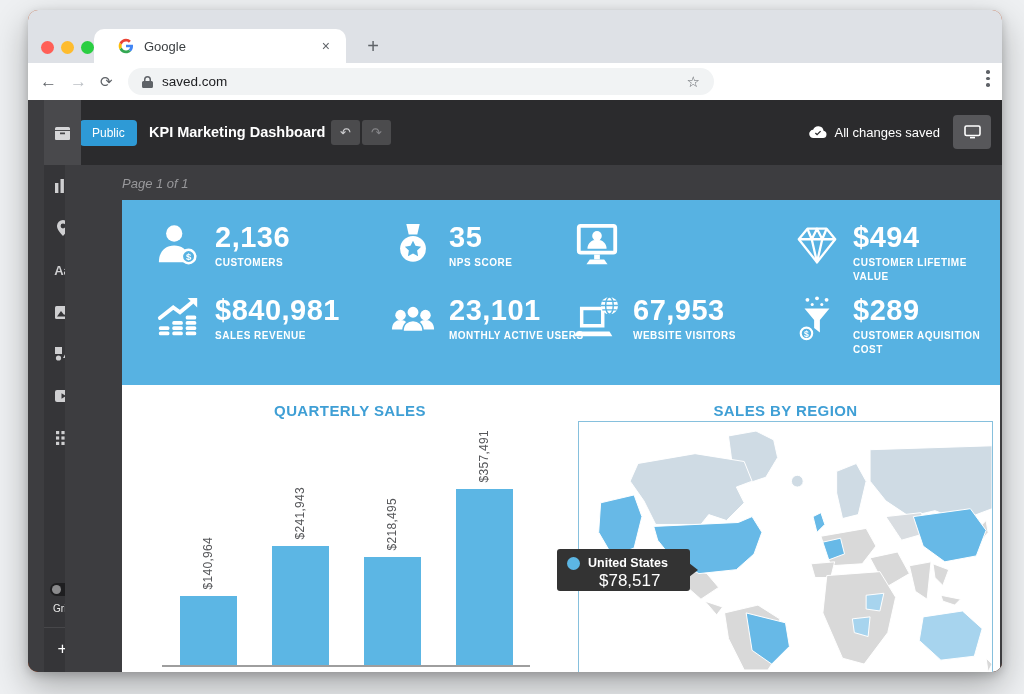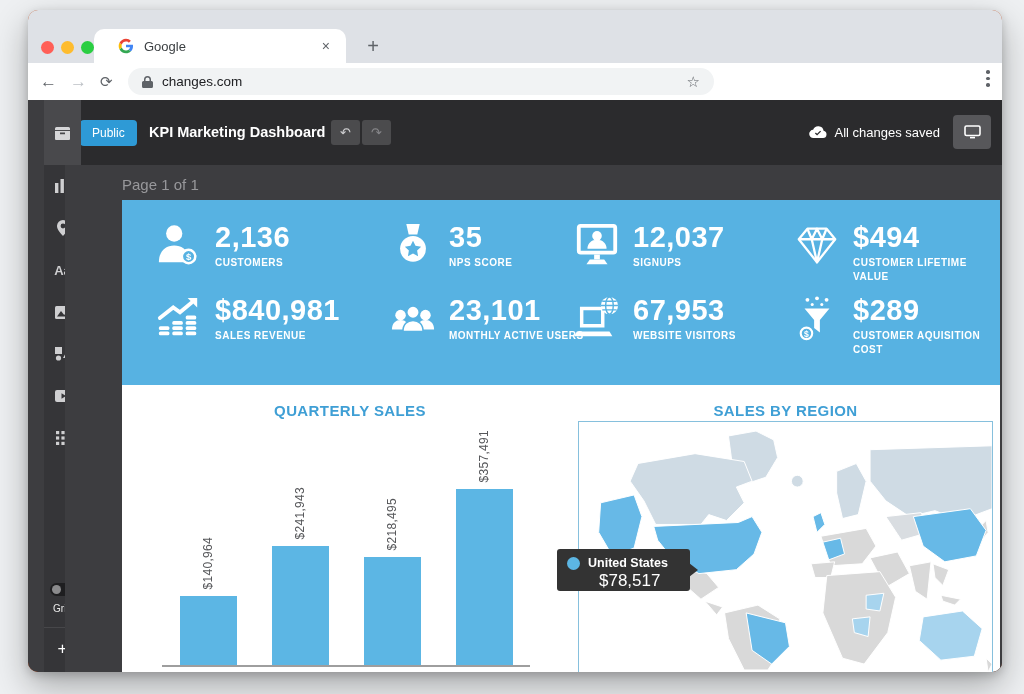--- a/index.html
+++ b/index.html
@@ -60,21 +60,21 @@
   .grid-toggle-wrap { position:absolute; left:0; top:483px; width:37px; text-align:center; }
   .toggle { width:25px; height:13px; background:#1e1e20; border-radius:7px; margin:0 auto; position:relative; }
   .toggle .knob { position:absolute; left:2px; top:2px; width:9px; height:9px; border-radius:50%; background:#8a8a8c; }
   .grid-label { display:block; margin-top:7px; color:#e8e8e8; font-size:10px; }
   .side-divider { position:absolute; left:0; top:527px; width:36px; height:1px; background:#47474a; }
   .add-btn { position:absolute; left:0; top:537px; width:37px; height:24px; color:#fff; font-size:17px;
     text-align:center; line-height:24px; }
 
   
   .canvas { position:absolute; left:37px; top:65px; right:0; bottom:0; background:#3d3d40; }
-  .page-indicator { position:absolute; left:57px; top:11px; color:#98989b; font-size:15px; }
+  .page-indicator { position:absolute; left:57px; top:11px; color:#98989b; font-size:13px;font-style:italic; }
   .page { position:absolute; left:57px; top:35px; width:878px; height:472px; background:#fff; }
 
   
   .banner { position:absolute; left:0; top:0; width:878px; height:185px; background:#57b2e2; }
   .kpi { position:absolute; display:flex; gap:13px; }
   .kpi-icon { width:46px; height:46px; flex:0 0 46px; }
   .kpi-val { color:#fff; font-size:29px; font-weight:700; letter-spacing:.5px; line-height:1.05; }
   .kpi-lab { color:#fff; font-size:10px; font-weight:700; letter-spacing:.5px; margin-top:4px;
     max-width:152px; line-height:1.4; }
 
@@ -136,21 +136,21 @@
   <div class="addrbar">
     <span class="navic nav-back">←</span>
     <span class="navic nav-fwd">→</span>
     <span class="navic nav-reload">⟳</span>
     <div class="omnibox">
       <span class="lock-ic">
         <svg width="11" height="12" viewBox="0 0 11 12">
             <path fill="#5f6368" d="M2 5V3.5A3.5 3.5 0 0 1 9 3.5V5h.5A1.5 1.5 0 0 1 11 6.5v4A1.5 1.5 0 0 1 9.5 12h-8A1.5 1.5 0 0 1 0 10.5v-4A1.5 1.5 0 0 1 1.5 5H2zm1.5 0h4V3.5a2 2 0 1 0-4 0V5z" transform="scale(1)"></path>
           </svg>
       </span>
-      <span class="url-text">changes.com</span>
+      <span class="url-text">saved.com</span>
       <span class="star-ic">☆</span>
     </div>
     <div class="menu-dots">
         <i></i>
         <i></i>
         <i></i>
       </div>
   </div>
 
   <div class="editor">
@@ -279,24 +279,20 @@
           </div>
 
           <div class="kpi" style="left:452px; top:22px;">
             <svg class="kpi-icon" viewBox="0 0 48 48">
               <rect x="5" y="4" width="38" height="28" rx="2" fill="none" stroke="#fff" stroke-width="4"></rect>
               <circle cx="24" cy="14.5" r="5" fill="#fff"></circle>
               <path d="M14 28c0-6 4.5-9.5 10-9.5S34 22 34 28z" fill="#fff"></path>
               <rect x="21" y="34" width="6" height="5" fill="#fff"></rect>
               <path d="M13 44h22l-3.5-5h-15z" fill="#fff"></path>
             </svg>
-            <div>
-                <div class="kpi-val">12,037</div>
-            <div class="kpi-lab">SIGNUPS</div>
-              </div>
           </div>
 
           <div class="kpi" style="left:672px; top:22px;">
             <svg class="kpi-icon" viewBox="0 0 48 48">
               <g fill="none" stroke="#fff" stroke-width="2.4" stroke-linejoin="round">
                 <path d="M14 7h20l9 11-19 24L5 18z"></path>
                 <path d="M5 18h38"></path>
                 <path d="M14 7l4.5 11L24 7l5.5 11L34 7"></path>
                 <path d="M18.5 18 24 42l5.5-24"></path>
               </g>

